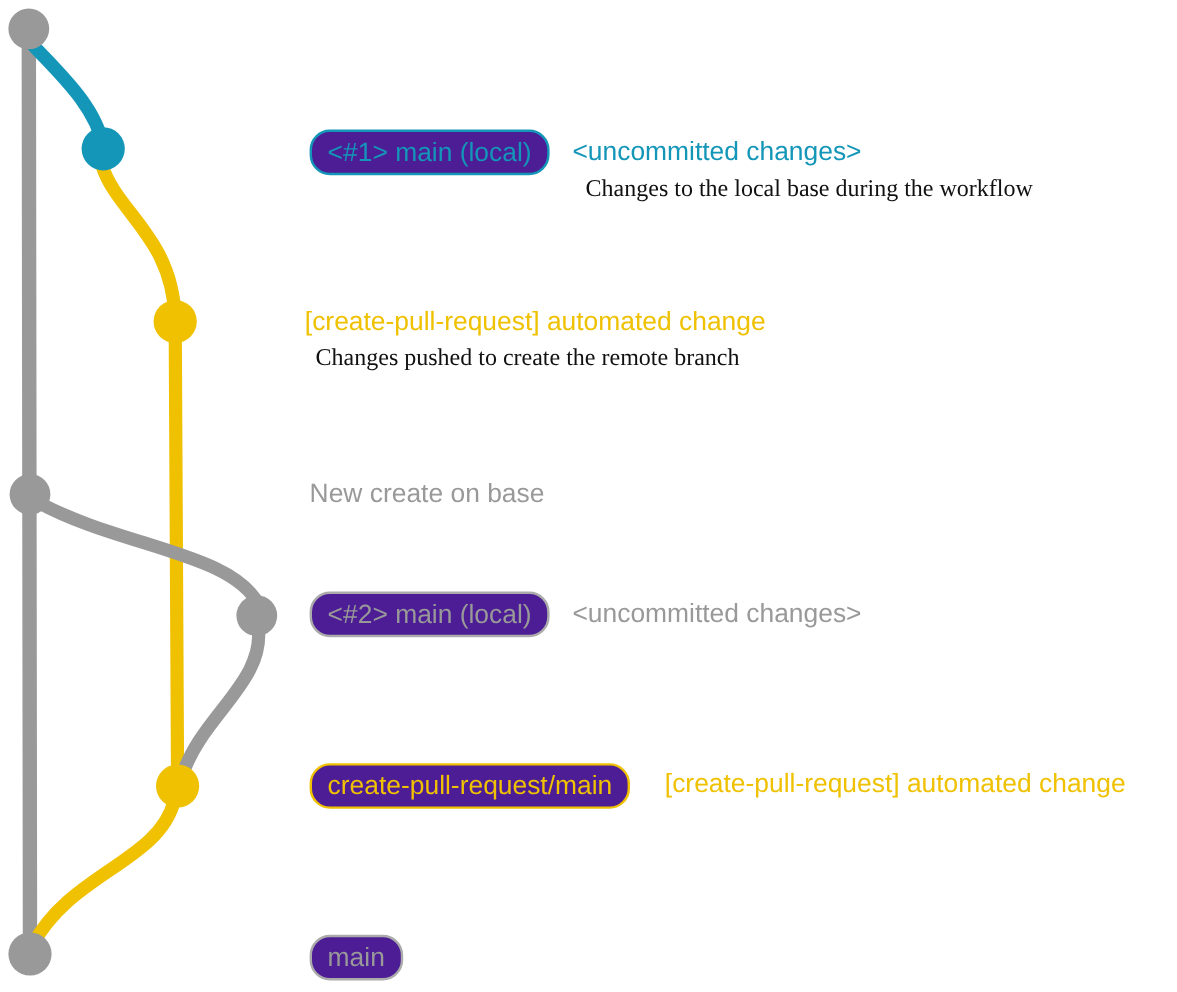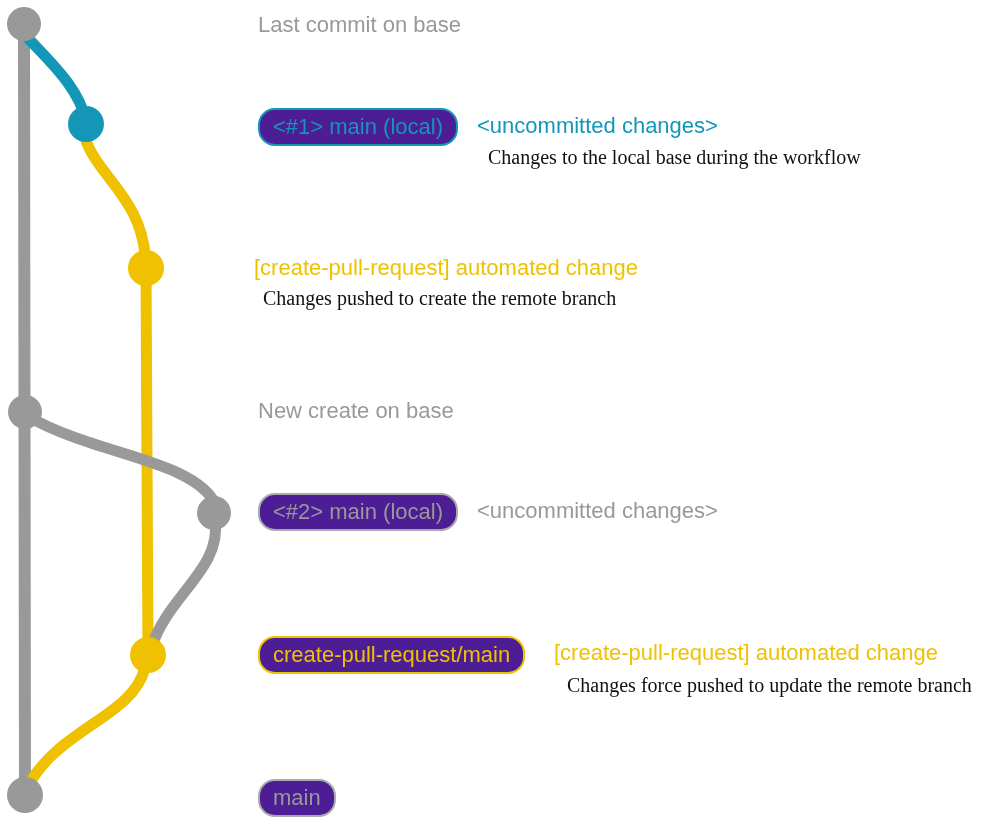--- a/index.html
+++ b/index.html
@@ -61,33 +61,31 @@
 
     <circle cx="24" cy="24" r="17" fill="#999999"></circle>
     <circle cx="25" cy="412" r="17" fill="#999999"></circle>
     <circle cx="214" cy="513" r="17" fill="#999999"></circle>
     <circle cx="25" cy="795" r="18" fill="#999999"></circle>
     <circle cx="86" cy="124" r="18" fill="#1496b8"></circle>
     <circle cx="146" cy="268" r="18" fill="#efc100"></circle>
     <circle cx="148" cy="655" r="18" fill="#efc100"></circle>
   </svg>
 
-  <div class="lbl" style="left: 258px; top: 12px; color: rgb(153, 153, 153);">Last commit on base</div>
 
   <div class="badge" style="left: 258px; top: 108px; color: rgb(20, 150, 184); border-color: rgb(20, 150, 184);">&lt;#1&gt; main (local)</div>
   <div class="heading" style="left: 477px; top: 113px; color: rgb(20, 150, 184);">&lt;uncommitted changes&gt;</div>
   <div class="desc" style="left: 488px; top: 146px; color: rgb(17, 17, 17); text-align: right;">Changes to the local base during the workflow</div>
 
   <div class="heading" style="left: 254px; top: 255px; color: rgb(239, 193, 0);">[create-pull-request] automated change</div>
   <div class="desc" style="left: 263px; top: 287px; color: rgb(17, 17, 17);">Changes pushed to create the remote branch</div>
 
   <div class="lbl" style="left: 258px; top: 398px; color: rgb(153, 153, 153);">New create on base</div>
 
   <div class="badge" style="left: 258px; top: 493px; color: rgb(153, 153, 153); border-color: rgb(171, 171, 171);">&lt;#2&gt; main (local)</div>
   <div class="heading" style="left: 477px; top: 498px; color: rgb(153, 153, 153);">&lt;uncommitted changes&gt;</div>
 
   <div class="badge" style="left: 258px; top: 636px; color: rgb(239, 193, 0); border-color: rgb(239, 193, 0);">create-pull-request/main</div>
   <div class="heading" style="left: 554px; top: 640px; color: rgb(239, 193, 0);">[create-pull-request] automated change</div>
-  <div class="desc" style="left: 567px; top: 674px; color: rgb(17, 17, 17);">Changes force pushed to update the remote branch</div>
 
   <div class="badge" style="left: 258px; top: 779px; color: rgb(153, 153, 153); border-color: rgb(171, 171, 171);">main</div>
 
 </div>
 
 </body></html>

